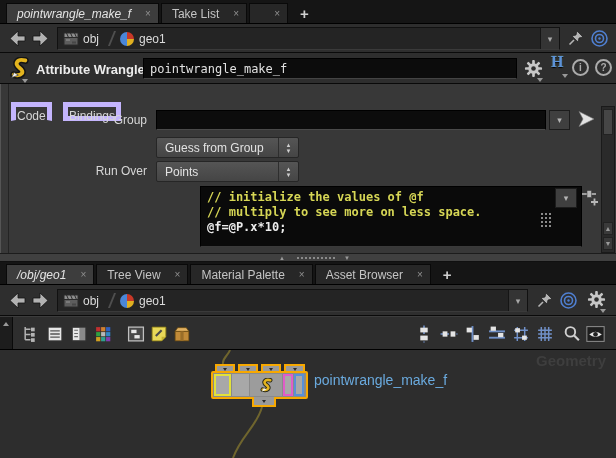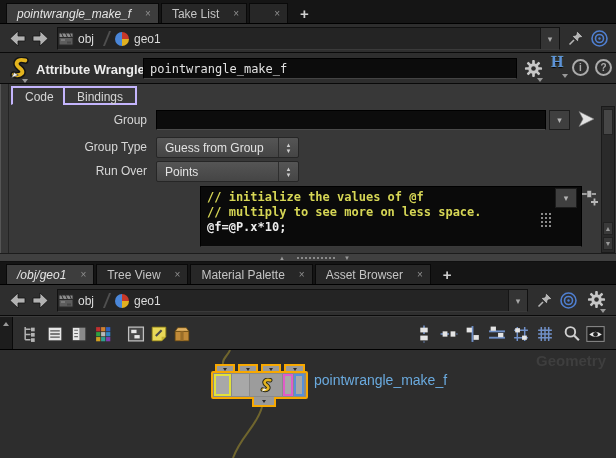--- a/index.html
+++ b/index.html
@@ -13,37 +13,37 @@
   .tabbar { position:absolute; left:0; right:0; background:#151515; display:flex; align-items:flex-end; padding-left:6px; border-bottom:1px solid #000; }
   .tab { display:flex; align-items:center; height:20px; padding:0 7px 0 10px; margin-right:2px; background:#272727; border:1px solid #090909; border-bottom:none; color:#c4c4c4; cursor:default; }
   .tab.active { background:#3d3d3d; color:#e4e4e4; }
   .tab.active .tab-label { font-style:italic; }
   .tab-label { white-space:nowrap; }
   .tab-close { margin-left:14px; font-size:10px; color:#909090; line-height:10px; }
   .tab-add { display:flex; align-items:center; justify-content:center; height:20px; padding:0 10px; color:#cfcfcf; font-size:15px; font-weight:bold; }
   
   .navbar { position:absolute; left:0; right:0; background:#2e2e2e; border-bottom:1px solid #0a0a0a; }
   .navarrow { position:absolute; top:5px; width:20px; height:19px; }
-  .pathfield { position:absolute; top:3px; height:23px; background:#242424; border:1px solid #111; border-bottom-color:#3a3a3a; display:flex; align-items:center; }
+  .pathfield { position:absolute; top:3px; height:23px; background:#242424; border:1px solid #111; border-bottom-color:#3a3a3a; display:flex; align-items:center; padding-left:5px; }
   .pathlabel { color:#dcdcdc; margin:0 4px 0 4px; white-space:nowrap; }
   .pathsep { width:8px; height:15px; border-right:2px solid #4f4f4f; transform:skewX(-22deg); margin:0 6px 0 2px; }
   .pathspacer { flex:1; }
   .pathdrop { width:19px; height:100%; border-left:1px solid #151515; background:#343434; display:flex; align-items:center; justify-content:center; color:#a8a8a8; font-size:9px; }
   .navicon { position:absolute; top:5px; }
   
   .header { position:absolute; left:0; right:0; background:#2e2e2e; border-bottom:1px solid #090909; }
   .htitle { position:absolute; left:36px; top:9px; font-size:13px; font-weight:bold; color:#ececec; white-space:nowrap; }
   .namefield { position:absolute; left:143px; top:5px; width:374px; height:21px; background:#0c0c0c; border:1px solid #000; border-bottom-color:#444; color:#e2e2e2; font-family:"DejaVu Sans Mono", monospace; font-size:12px; padding:0 6px; }
   .hround { position:absolute; top:6px; width:17px; height:17px; border:2px solid #ababab; border-radius:50%; color:#ababab; font-weight:bold; font-size:10px; display:flex; align-items:center; justify-content:center; }
   .hmenu { position:absolute; top:5px; font-size:16px; font-weight:bold; color:#5d92d8; text-shadow:0 1px 1px #000, 0 0 1px #9db; font-family:"Liberation Serif", serif; }
   .mini-caret { position:absolute; width:0; height:0; border-left:3px solid transparent; border-right:3px solid transparent; border-top:4px solid #999; }
   
   .paramspane { position:absolute; left:0; right:0; background:#383838; border-left:1px solid #555; }
   .pane-edge { position:absolute; left:7px; top:0; bottom:0; width:1px; background:#242424; }
-  .ptab { position:absolute; top:2px; height:19px; padding:0 12px; line-height:18px; color:#d6d6d6; border:2px solid #c4b5fd; background:#383838; }
+  .ptab { position:absolute; top:18px; height:19px; padding:0 1px; line-height:18px; color:#d6d6d6; border:5px solid #c4b5fd; background:#383838; }
   .ptab.active { border-bottom:1px solid #383838; }
   .plabel { position:absolute; left:0; width:146px; text-align:right; color:#d6d6d6; font-size:12px; }
   .pfield { position:absolute; left:155px; background:#0c0c0c; border:1px solid #000; border-bottom-color:#4a4a4a; color:#ddd; font-family:"Liberation Sans", sans-serif; font-size:12px; padding:0 4px; }
   .sqbtn { position:absolute; background:#3f3f3f; border:1px solid #1c1c1c; display:flex; align-items:center; justify-content:center; color:#b4b4b4; font-size:9px; }
   .dropdown { position:absolute; left:155px; width:143px; height:21px; background:linear-gradient(#555,#454545); border:1px solid #262626; border-radius:2px; display:flex; align-items:center; }
   .ddtext { flex:1; padding-left:8px; color:#e2e2e2; white-space:nowrap; }
   .ddspin { width:20px; height:100%; border-left:1px solid #2e2e2e; display:flex; flex-direction:column; align-items:center; justify-content:center; color:#cfcfcf; font-size:6px; line-height:6px; }
   .codebox { position:absolute; left:155px; background:#0a0a0a; border:1px solid #000; border-bottom-color:#3a3a3a; font-family:"DejaVu Sans Mono", monospace; font-size:12px; font-weight:bold; line-height:15px; padding:3px 6px; }
   .c-comment { color:#d6d655; white-space:pre; }
   .c-code { color:#ececec; white-space:pre; }
@@ -184,21 +184,20 @@
     <input class="pfield" style="top: 26px; width: 390px; height: 20px;" value="">
     <div class="sqbtn" style="left:548px; top:26px; width:21px; height:20px;">
       <span>▾</span>
     </div>
     <div style="position:absolute; left:576px; top:26px;">
       <svg width="19" height="18" viewBox="0 0 19 18">
         <path d="M2 1.5 L17 9 L2 16.5 L6 9 Z" fill="#e2e2e2" stroke="#777" stroke-width="0.6"></path>
       </svg>
     </div>
 
-    <div class="plabel" style="top:56px;">Group Type</div>
     <div class="dropdown" style="top:53px;">
       <span class="ddtext">Guess from Group</span>
       <span class="ddspin">
         <span>▲</span>
         <span>▼</span>
       </span>
     </div>
 
     <div class="plabel" style="top:80px;">Run Over</div>
     <div class="dropdown" style="top:77px;">

